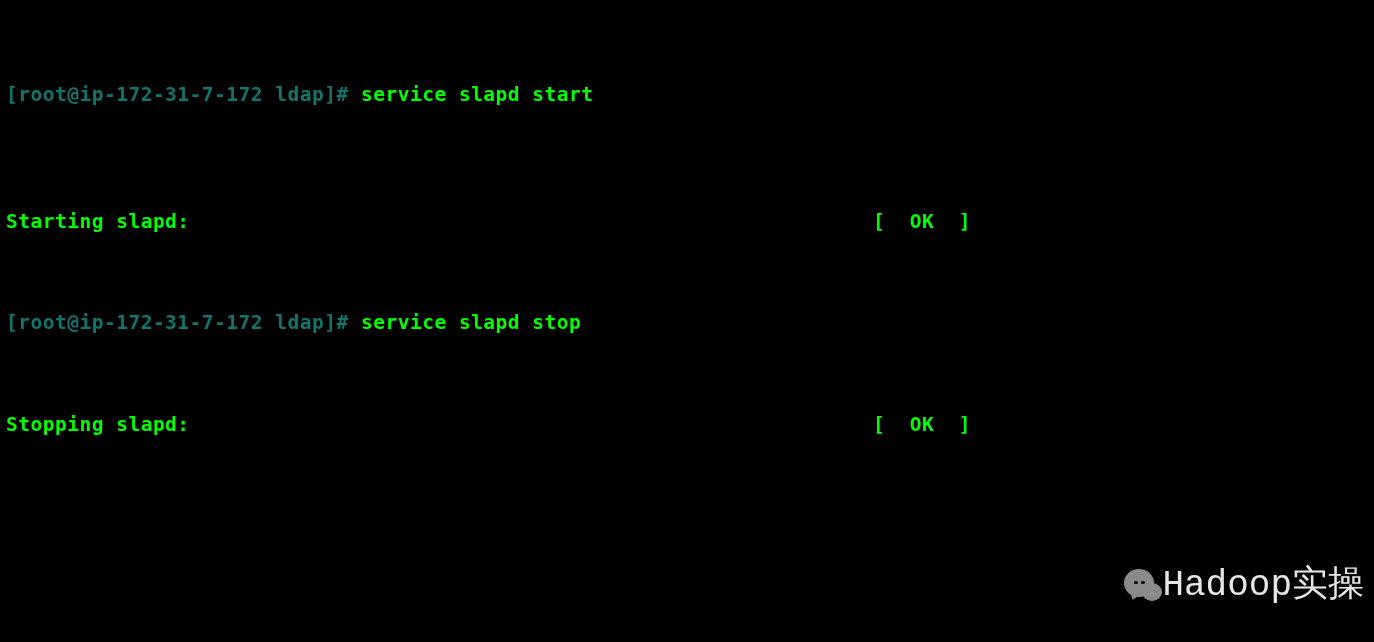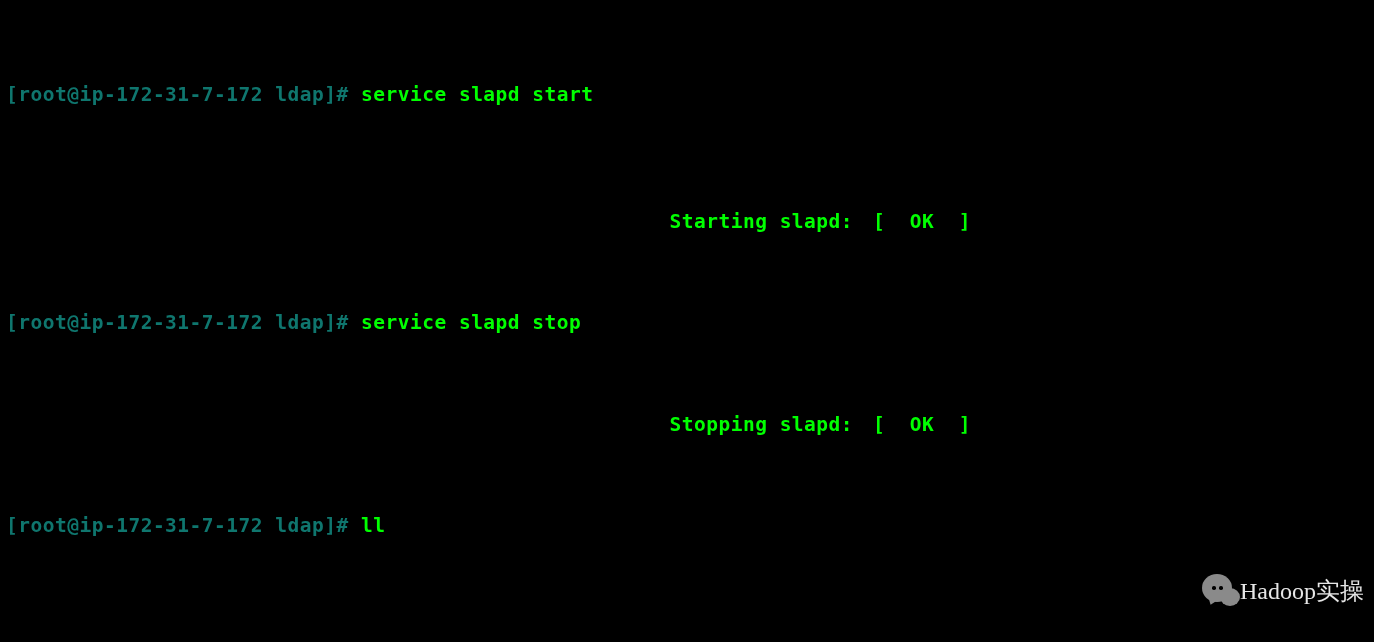--- a/index.html
+++ b/index.html
@@ -21,33 +21,33 @@
     letter-spacing: 0.5px;
   }
   .line {
     display: block;
     white-space: pre;
   }
   .prompt { color: #0f766e; }
   .cmd { color: #00ff00; margin-top: 13px; }
   .ok-line {
     display: flex;
-    justify-content: flex-end;
+    justify-content: space-between;
     max-width: 965px;
   }
   .ok-bracket { white-space: pre; margin-left: 20px; }
   .watermark {
     position: absolute;
     bottom: 32px;
     right: 10px;
     display: flex;
     align-items: center;
-    font-family: Liberation Serif, serif;
+    font-family: Liberation Mono, monospace;
     color: #e6e6e6;
-    font-size: 24px;
+    font-size: 36px;
     font-weight: 300;
     text-shadow: 0 0 4px rgba(0,0,0,0.5);
   }
   .watermark .icon {
     position: relative;
     width: 40px;
     height: 36px;
     opacity: 0.6;
   }
   .watermark .bubble-big {
@@ -94,21 +94,20 @@
 
   <span class="line"><span class="prompt">[root@ip-172-31-7-172 ldap]# </span><span class="cmd">service slapd start</span></span>
 
 
   <div class="ok-line"><span>Starting slapd:</span><span class="ok-bracket">[  OK  ]</span></div>
 
   <span class="line"><span class="prompt">[root@ip-172-31-7-172 ldap]# </span><span class="cmd">service slapd stop</span></span>
 
   <div class="ok-line"><span>Stopping slapd:</span><span class="ok-bracket">[  OK  ]</span></div>
 
-  <span class="line"><span class="prompt">[root@ip-172-31-7-172 ldap]# </span><span class="cmd">ll</span></span>
 
   
 
   
 
   
 
   
 
   

